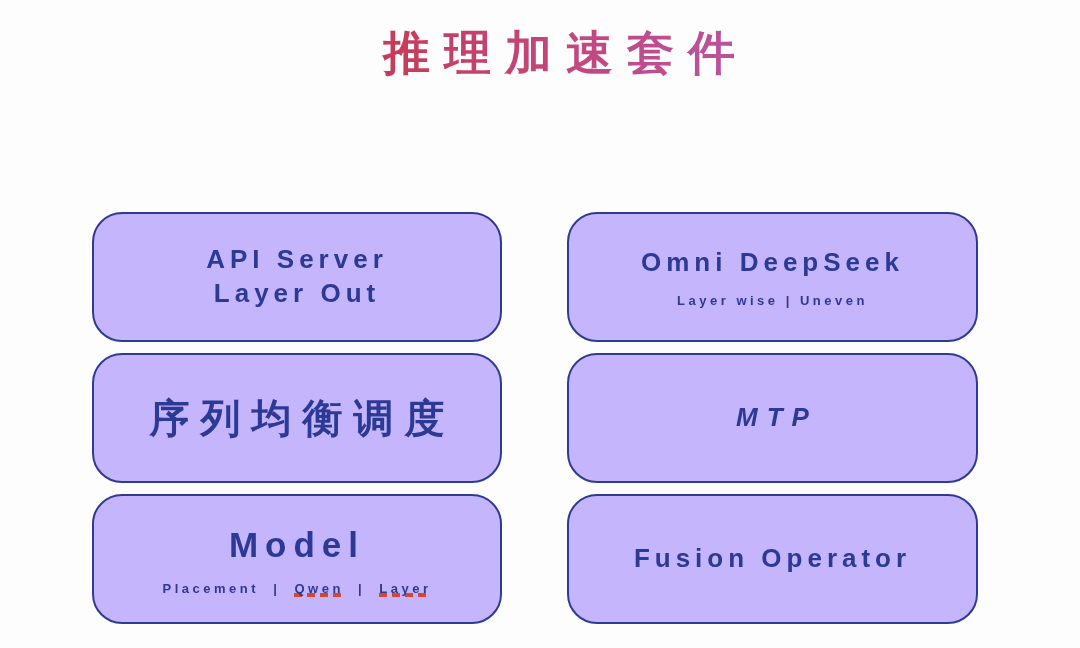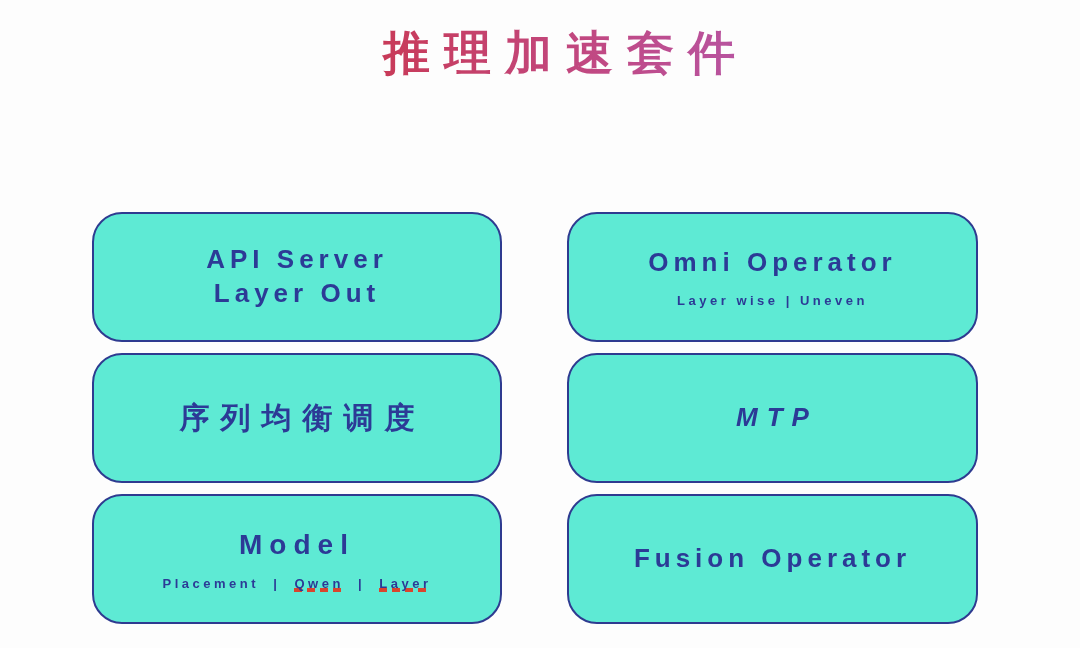--- a/index.html
+++ b/index.html
@@ -44,37 +44,37 @@
     width: 886px;
     display: grid;
     grid-template-columns: 410px 411px;
     column-gap: 65px;
     row-gap: 11px;
     grid-auto-rows: 130px;
   }
   .box {
     border: 2px solid var(--box-border);
     border-radius: 30px;
-    background: #5eead4;
+    background: #c4b5fd;
     display: flex;
     flex-direction: column;
     align-items: center;
     justify-content: center;
     color: var(--box-text);
   }
   .box-title {
     font-weight: bold;
     text-align: center;
     color: var(--box-text);
   }
   .box-title.en { font-size: 26px; letter-spacing: 5px; line-height: 1.3; }
   .box-title.en .line { display: block; }
-  .box-title.lg { font-size: 28px; letter-spacing: 7px; }
+  .box-title.lg { font-size: 35px; letter-spacing: 7px; }
   .box-title.mtp { letter-spacing: 9px; text-indent: 9px; font-style: italic; }
-  .box-title.zh { font-size: 30px; letter-spacing: 11px; text-indent: 11px; }
+  .box-title.zh { font-size: 40px; letter-spacing: 11px; text-indent: 11px; }
   .box-subtitle {
     margin-top: 13px;
     font-size: 13px;
     font-weight: bold;
     letter-spacing: 3.5px;
     color: var(--box-text);
     white-space: nowrap;
   }
   .sep { margin: 0 7px; }
   .squiggle {
@@ -97,21 +97,21 @@
   <div class="grid">
 
     <div class="box">
       <div class="box-title en">
         <span class="line">API Server</span>
         <span class="line">Layer Out</span>
       </div>
     </div>
 
     <div class="box">
-      <div class="box-title en">Omni Operator</div>
+      <div class="box-title en">Omni DeepSeek</div>
       <div class="box-subtitle">Layer wise | Uneven</div>
     </div>
 
     <div class="box">
       <div class="box-title zh">序列均衡调度</div>
     </div>
 
     <div class="box">
       <div class="box-title en mtp">MTP</div>
     </div>

